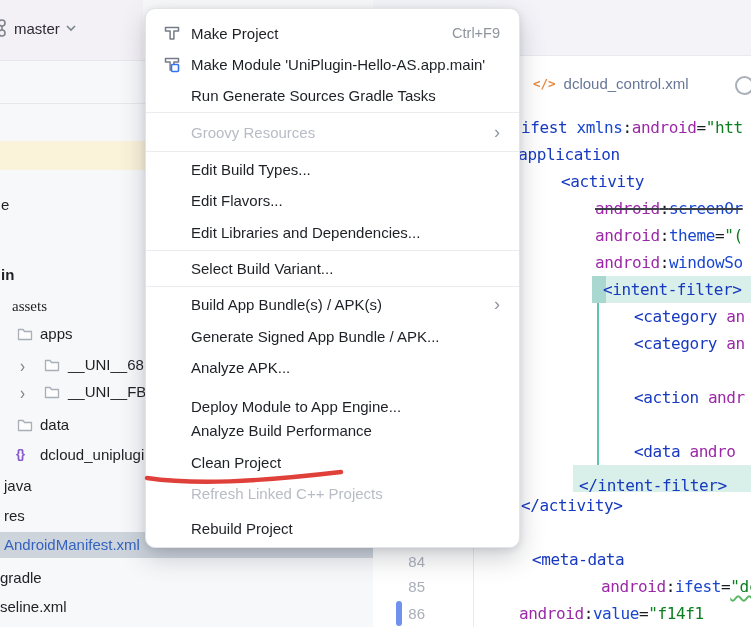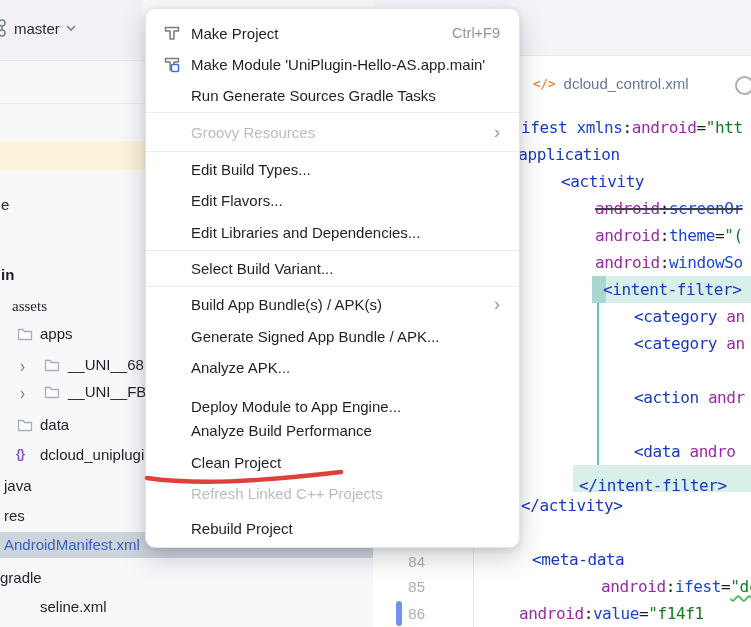--- a/index.html
+++ b/index.html
@@ -126,21 +126,21 @@
         <div class="tree-item" style="top: 503px; left: 0px;">
           <span style="position: absolute; left: 4px; top: 0px; line-height: 26px;">res</span>
         </div>
         <div class="tree-item sel" style="top: 532px; left: 0px;">
           <span style="position: absolute; left: 4px; top: 0px; line-height: 26px;">AndroidManifest.xml</span>
         </div>
         <div class="tree-item" style="top: 565px; left: 0px;">
           <span style="position: absolute; left: 0px; top: 0px; line-height: 26px;">gradle</span>
         </div>
         <div class="tree-item" style="top: 594px; left: 0px;">
-          <span style="position: absolute; left: 0px; top: 0px; line-height: 26px; margin-left: 40px;">seline.xml</span>
+          <span style="position: absolute; left: 0px; top: 0px; line-height: 26px;">seline.xml</span>
         </div>
       </div>
   </div>
 
   <div id="editor-pane">
     <div id="editor-toolbar"></div>
     <div id="tab-row">
       <div id="xml-tab">
         <span class="xmlglyph">&lt;/&gt;</span>
         <span class="tablabel">dcloud_control.xml</span>

